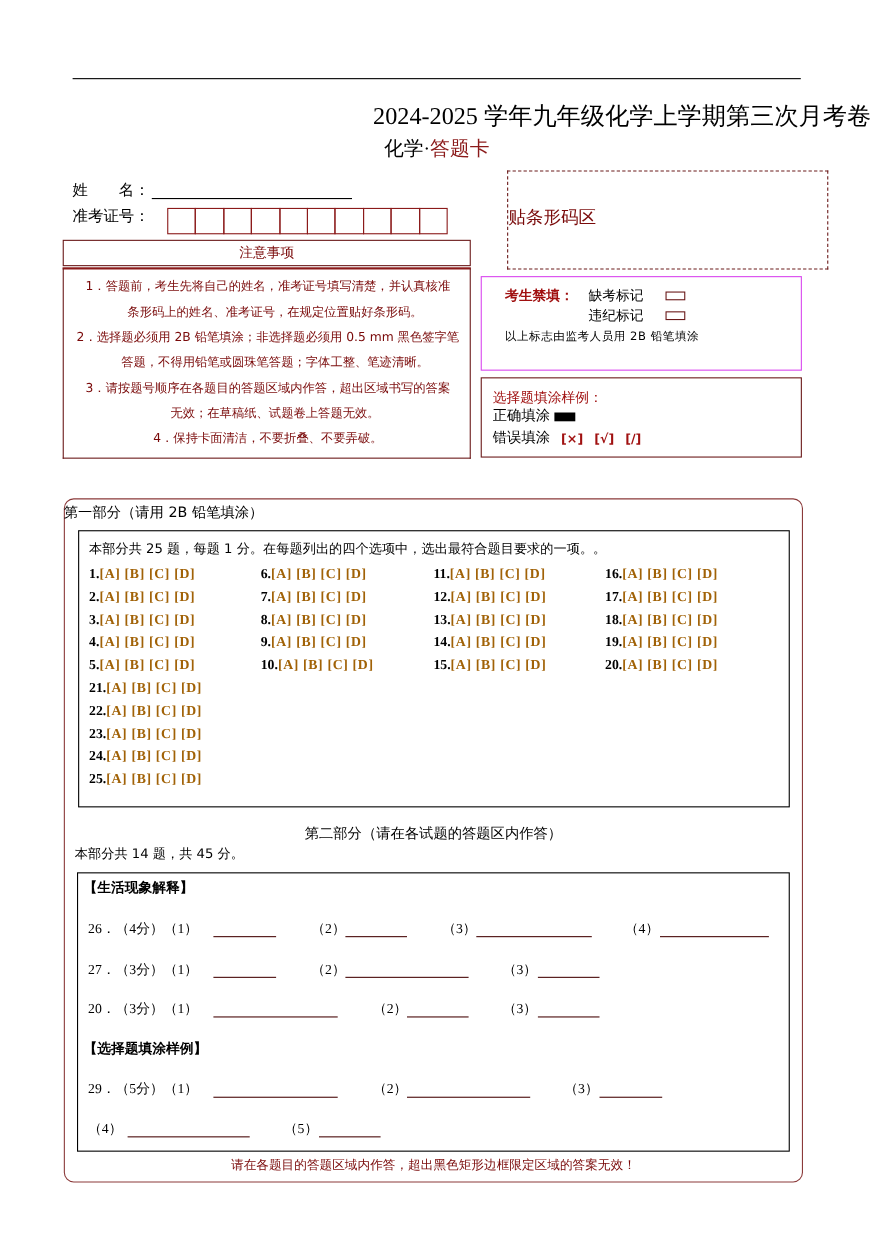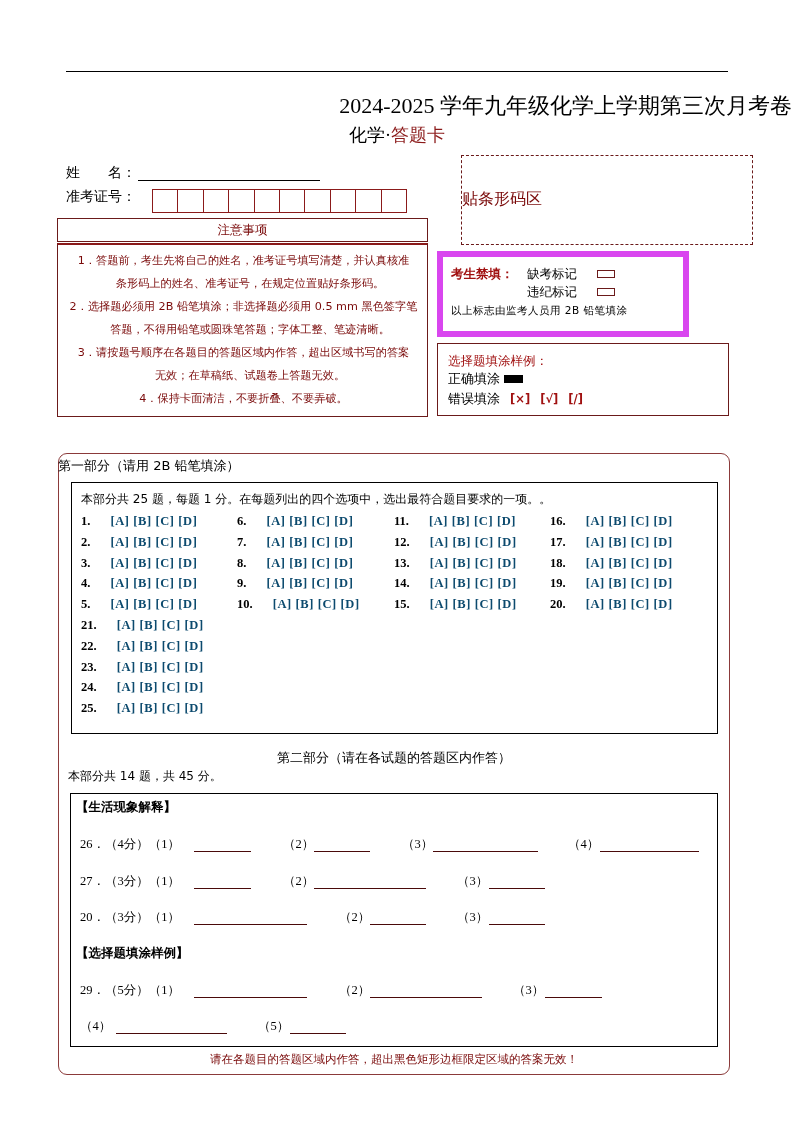--- a/index.html
+++ b/index.html
@@ -22,41 +22,41 @@
 
   
   #notes-header { left: 57px; top: 218px; width: 371px; height: 24px; border: 1px solid #6b1a1a; text-align: center; font-size: 12.5px; line-height: 22px; color: #7a0a0a; font-family: "DejaVu Sans", sans-serif; }
   #notes-box { left: 57px; top: 243px; width: 371px; height: 174px; border: 1px solid #6b1a1a; border-top: 2px solid #8b1a1a; padding: 4px 6px 0 8px; }
   .note { font-size: 11.2px; line-height: 23px; color: #7a0a0a; font-family: "DejaVu Sans", sans-serif; text-align: center; }
   .note .cont { padding-left: 13px; display: block; }
 
   
   #barcode-box { left: 461px; top: 155px; width: 292px; height: 90px; border: 1px dashed #6b1a1a; text-align: left; line-height: 86px; font-size: 16px; color: #7a0a0a; font-family: "Liberation Serif", serif; }
 
-  #forbid-box { left: 437px; top: 251px; width: 252px; height: 86px; border: 6px solid #d946ef; padding: 8px 8px; font-family: "DejaVu Sans", sans-serif; }
+  #forbid-box { left: 437px; top: 251px; width: 292px; height: 86px; border: 1px solid #d946ef; padding: 8px 21px; font-family: "DejaVu Sans", sans-serif; }
   .forbid-row { font-size: 12.5px; height: 18px; line-height: 18px; display: flex; align-items: center; }
   .forbid-title { color: #a01010; font-weight: bold; width: 76px; }
   .forbid-mark { width: 18px; height: 8px; border: 1px solid #6b1a1a; margin-left: 20px; }
   .forbid-note { font-size: 10.5px; margin-top: 3px; letter-spacing: 0.5px; }
 
   #sample-box { left: 437px; top: 343px; width: 292px; height: 73px; border: 1px solid #6b1a1a; padding: 8px 10px; font-family: "DejaVu Sans", sans-serif; }
   .sample-title { color: #a01010; font-size: 12.5px; line-height: 17px; }
   .sample-row { font-size: 13px; line-height: 20px; display: flex; align-items: center; }
   .filled-mark { width: 19px; height: 8px; background: #000; margin-left: 4px; }
   .wrong-mark { color: #a01010; font-weight: bold; font-size: 11.5px; margin-left: 10px; }
 
   
   #main-box { left: 58px; top: 453px; width: 672px; height: 622px; border: 1px solid #8b3a3a; border-radius: 9px; }
   #part1-title { left: 58px; top: 457px; width: 672px; text-align: left; font-size: 13px; font-family: "DejaVu Sans", sans-serif; }
   #part1-box { left: 71px; top: 482px; width: 647px; height: 252px; border: 1.5px solid #000; }
   #part1-instr { left: 81px; top: 491px; font-size: 12px; font-family: "DejaVu Sans", sans-serif; }
 
   .q-item { position: absolute; font-size: 12.5px; font-weight: bold; font-family: "Liberation Serif", serif; white-space: nowrap; }
   .q-item .num { color: #000; }
-  .q-item .opts { color: #0c4a6e; letter-spacing: 0.6px; margin-left: 20px; }
+  .q-item .opts { color: #a16207; letter-spacing: 0.6px; }
 
   #part2-title { left: 58px; top: 749px; width: 672px; text-align: center; font-size: 13px; font-family: "DejaVu Sans", sans-serif; }
   #part2-instr { left: 68px; top: 768px; font-size: 12px; font-family: "DejaVu Sans", sans-serif; }
   #part2-box { left: 70px; top: 793px; width: 648px; height: 254px; border: 1.5px solid #000; }
 
   .section-head { position: absolute; font-size: 12.5px; font-weight: bold; font-family: "DejaVu Sans", sans-serif; }
   .ans-row { position: absolute; font-size: 12.5px; font-family: "Liberation Serif", serif; white-space: nowrap; }
   .ans-seg { position: absolute; top: 0; }
   .blank { position: absolute; height: 1px; background: #4a0a0a; }
 

